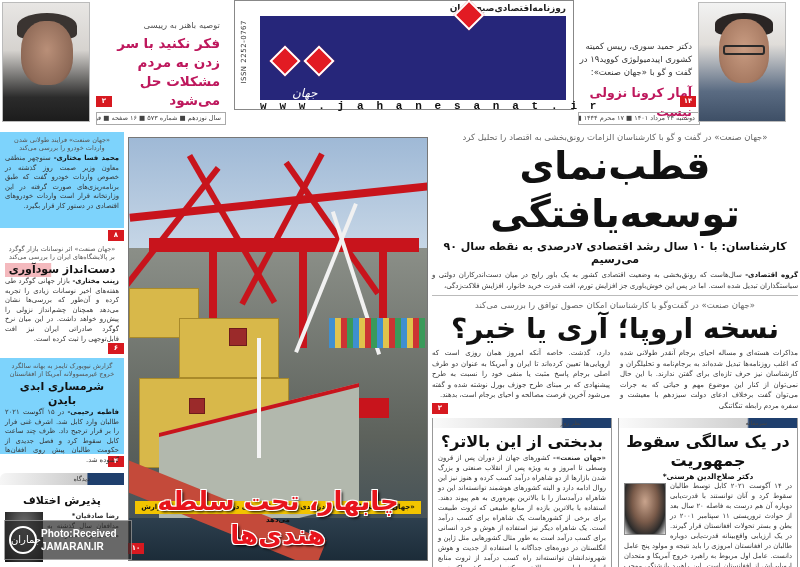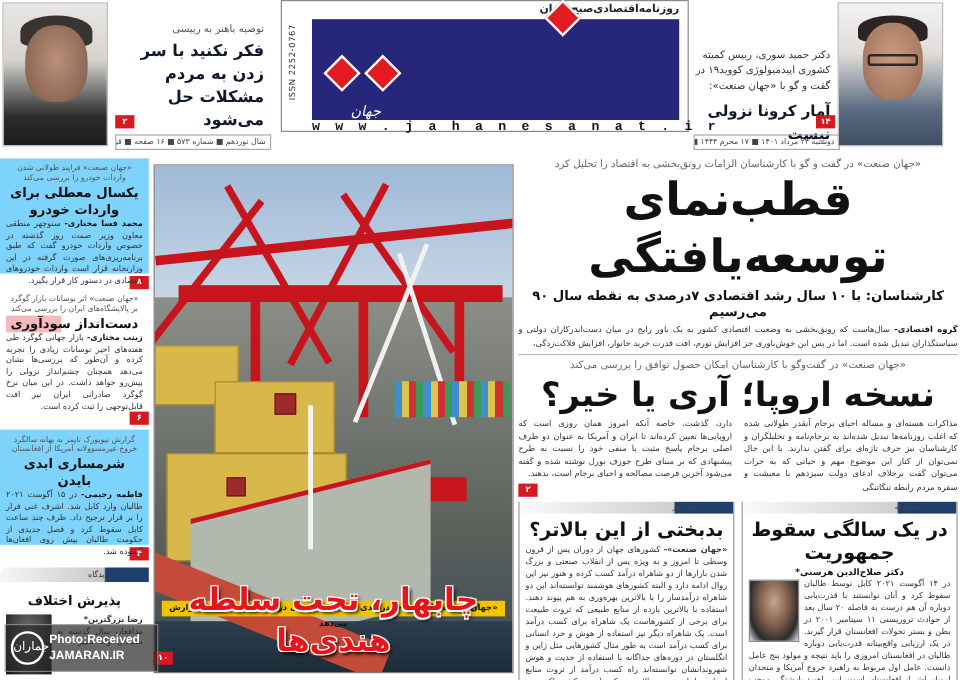--- a/index.html
+++ b/index.html
@@ -14,21 +14,21 @@
   .portrait-right { right: 14px; top: 2px; width: 88px; height: 120px; background: linear-gradient(180deg,#f2f2f2 0%,#e0ddd9 35%,#5a6b82 75%,#3e4f66 100%); }
   .face { position: absolute; border-radius: 45% 45% 42% 42%; }
   .face-left { left: 18px; top: 18px; width: 52px; height: 64px; background: radial-gradient(ellipse at 50% 45%, #b98f78 0%, #8f6a57 70%, #5d4438 100%); }
   .hair-left { position: absolute; left: 14px; top: 10px; width: 60px; height: 26px; border-radius: 50% 50% 20% 20%; background: #3a3431; }
   .face-right { left: 20px; top: 16px; width: 50px; height: 64px; background: radial-gradient(ellipse at 50% 45%, #c99c82 0%, #a77a62 70%, #6e4f40 100%); }
   .hair-right { position: absolute; left: 16px; top: 10px; width: 58px; height: 22px; border-radius: 50% 50% 20% 20%; background: #2a2524; }
   .glasses { position: absolute; left: 24px; top: 42px; width: 42px; height: 10px; border: 2px solid #2a2a2a; border-radius: 3px; }
 
   .teaser { font-family: "DejaVu Sans", sans-serif; text-align: right; }
   .teaser .kicker { font-size: 8.5px; color: #555; margin-bottom: 4px; }
-  .teaser .head { font-size: 13.5px; font-weight: bold; color: #0f172a; line-height: 19px; }
+  .teaser .head { font-size: 13.5px; font-weight: bold; color: #be185d; line-height: 19px; }
   .teaser .body { font-size: 8.5px; color: #333; line-height: 13px; }
   .teaser-left { left: 96px; top: 20px; width: 124px; }
   .teaser-right { right: 108px; top: 40px; width: 118px; }
 
   .page-badge { background: #d71920; color: #fff; font-size: 7px; font-weight: bold; width: 16px; height: 11px; text-align: center; line-height: 11px; }
 
   .dateline { font-size: 6.5px; color: #444; border: 1px solid #aaa; height: 13px; line-height: 11px; padding: 0 4px; white-space: nowrap; overflow: hidden; }
 
   
   .masthead { left: 226px; top: 0px; width: 348px; height: 130px; }
@@ -128,21 +128,20 @@
 
 <div class="abs portrait portrait-right">
   <div class="hair-right"></div>
   <div class="face face-right"></div>
   <div class="glasses"></div>
 </div>
 
 <div class="abs left-col">
   <div class="box-grey" style="height:96px;">
     <div class="box-kicker">«جهان صنعت» فرایند طولانی شدن واردات خودرو را بررسی می‌کند</div>
-    <div class="box-title">یکسال معطلی برای واردات خودرو</div>
     <div class="box-body"><b>محمد فسا مختاری-</b> <span>سنوچهر منطقی معاون وزیر صمت روز گذشته در خصوص واردات خودرو گفت که طبق برنامه‌ریزی‌های صورت گرفته در این وزارتخانه قرار است واردات خودروهای اقتصادی در دستور کار قرار بگیرد.</span></div>
   </div>
   <div class="page-badge" style="margin:2px 0 2px auto; margin-right:0;">۸</div>
 
   <div style="padding:2px 5px; height:98px;">
     <div class="box-kicker">«جهان صنعت» اثر نوسانات بازار گوگرد بر پالایشگاه‌های ایران را بررسی می‌کند</div>
     <div class="box-title" style="background:linear-gradient(90deg,rgba(230,100,110,0.45) 0%,rgba(230,100,110,0.45) 40%,transparent 41%);">دست‌انداز سودآوری</div>
     <div class="box-body"><b>زینب مختاری-</b> <span>بازار جهانی گوگرد طی هفته‌های اخیر نوسانات زیادی را تجربه کرده و آن‌طور که بررسی‌ها نشان می‌دهد همچنان چشم‌انداز نزولی را پیش‌رو خواهد داشت. در این میان نرخ گوگرد صادراتی ایران نیز افت قابل‌توجهی را ثبت کرده است.</span></div>
   </div>
   <div class="page-badge" style="margin:2px 0 4px auto;">۶</div>
@@ -151,21 +150,21 @@
     <div class="box-kicker">گزارش نیویورک تایمز به بهانه سالگرد خروج غیرمسوولانه آمریکا از افغانستان</div>
     <div class="box-title">شرمساری ابدی بایدن</div>
     <div class="box-body"><b>فاطمه رحیمی-</b> <span>در ۱۵ آگوست ۲۰۲۱ طالبان وارد کابل شد. اشرف غنی فرار را بر قرار ترجیح داد. ظرف چند ساعت کابل سقوط کرد و فصل جدیدی از حکومت طالبان پیش روی افغان‌ها گشوده شد.</span></div>
   </div>
   <div class="page-badge" style="margin:2px 0 6px auto;">۴</div>
 
   <div class="section-tab">دیدگاه</div>
   <div style="padding:3px 5px;">
     <div class="box-title" style="margin:6px 0 4px 0;">پذیرش اختلاف</div>
     <div class="op-photo"></div>
-    <div class="box-body" style="font-weight:bold;">رضا بزرگترین*</div>
+    <div class="box-body" style="font-weight:bold;">رضا صادقیان*</div>
     <div class="box-body">مدافعان سال گذشته به منتقدان دولت تغییر</div>
   </div>
 </div>
 
 <div class="abs center-photo">
   <div class="photo-sky"></div>
   <div class="photo-yard"></div>
 
   <div class="crane-beam" style="left:0; top:60px; width:300px; height:8px; transform:rotate(-6deg);"></div>
   <div class="crane-beam" style="left:40px; top:14px; width:6px; height:150px; transform:rotate(38deg);"></div>

